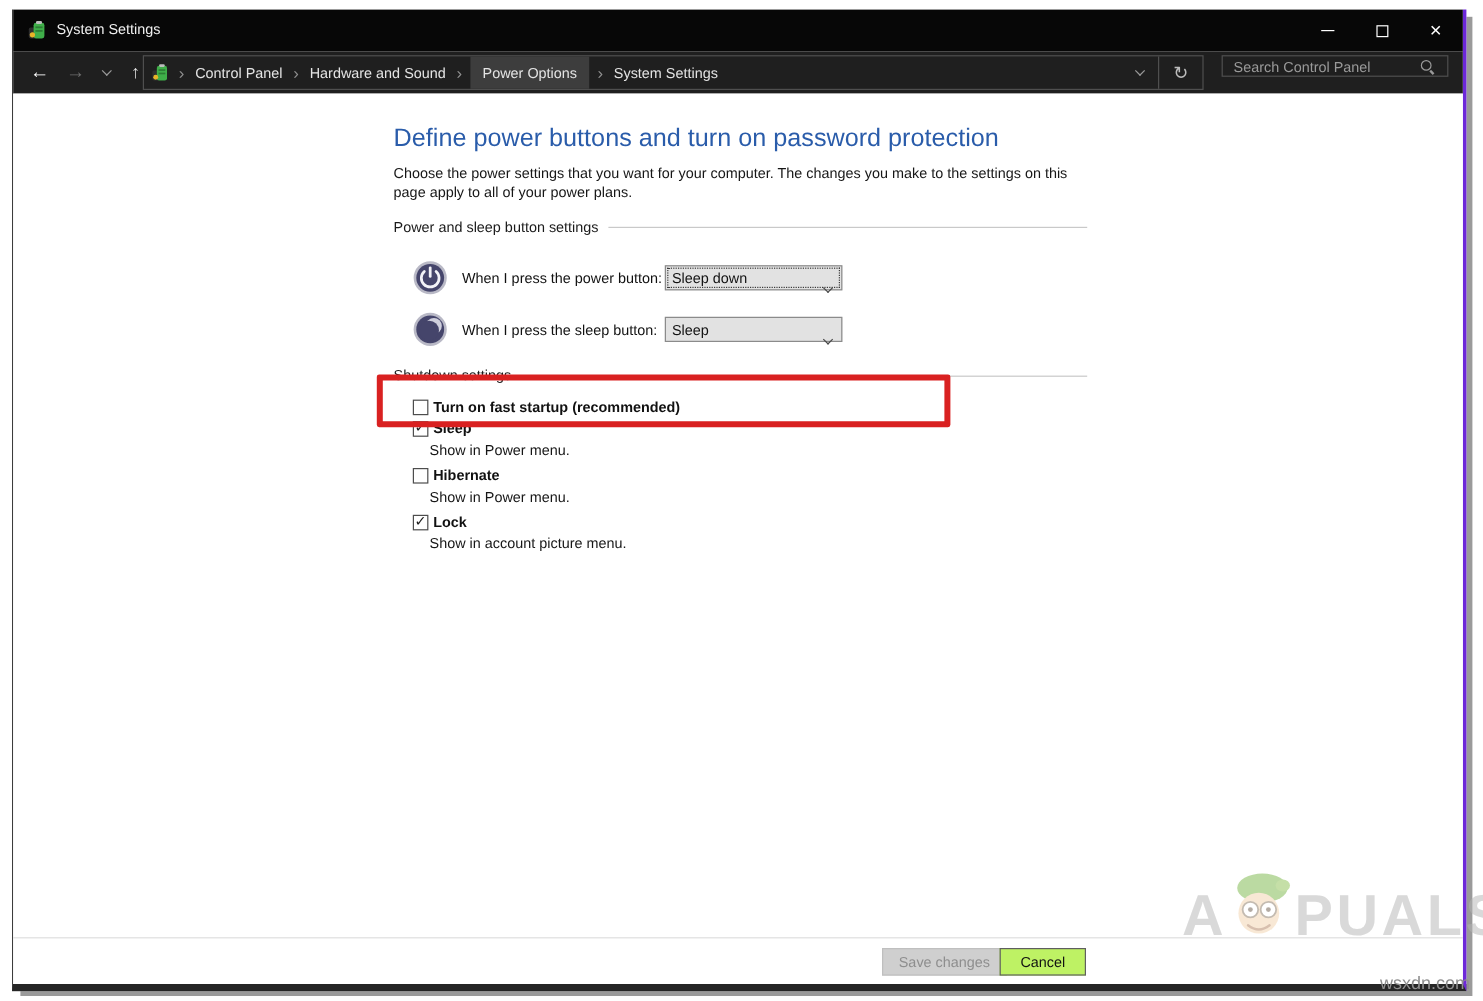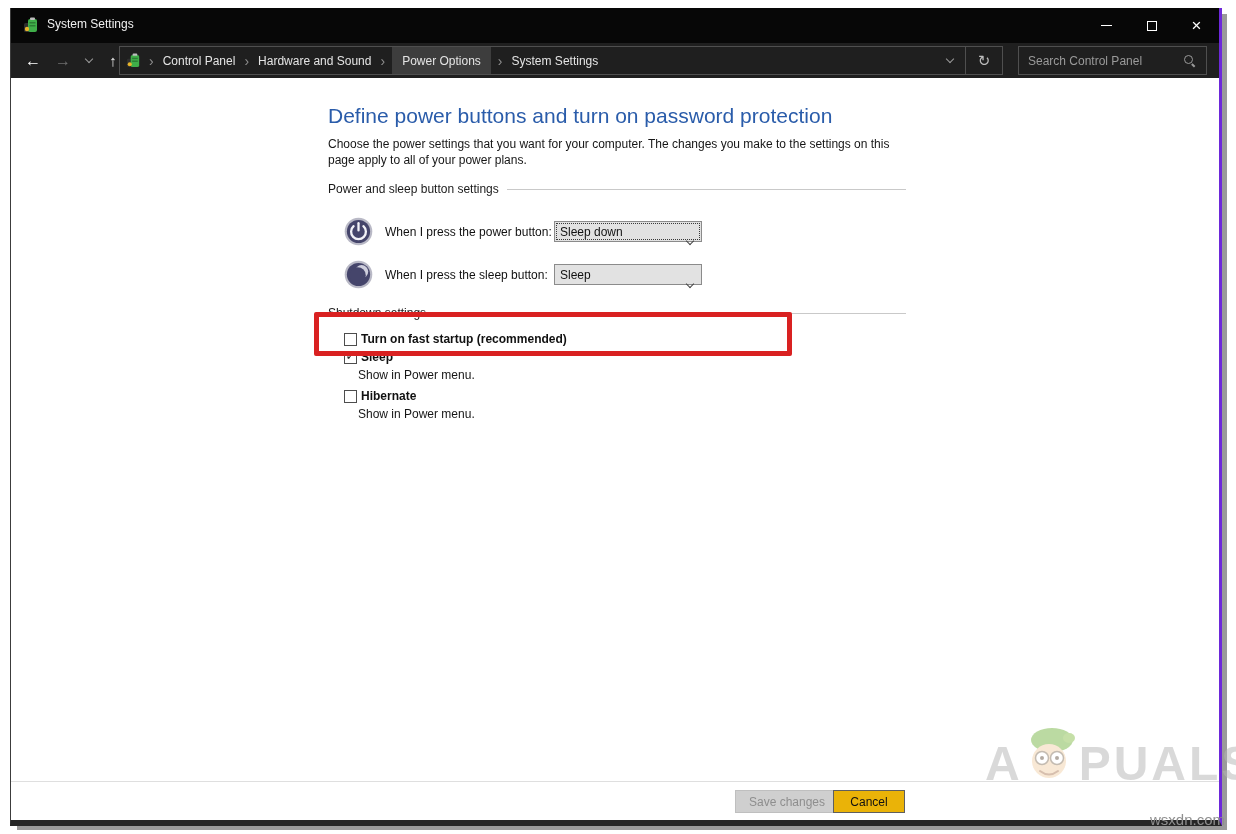--- a/index.html
+++ b/index.html
@@ -35,22 +35,22 @@
   .addressbar { position:absolute; left:108px; top:3px; width:884px; height:29px;
                 border:1px solid #4f4f4f; display:flex; align-items:center; color:#e4e4e4; font-size:12px; }
   .addr-icon { width:16px; height:16px; margin-left:6px; }
   .crumb-sep { color:#8f8f8f; font-size:14px; padding:0 7px; }
   .crumb { padding:0 2px; height:27px; display:flex; align-items:center; white-space:nowrap; }
   .crumb.active { background:#3d3d3d; padding:0 10px; }
   .addr-right { margin-left:auto; display:flex; align-items:center; height:27px; }
   .addr-chev { width:30px; display:flex; justify-content:center; }
   .addr-divider { width:1px; height:27px; background:#4f4f4f; }
   .refresh { width:36px; text-align:center; color:#bcbcbc; font-size:15px; }
-  .searchbox { position:absolute; left:1007px; top:3px; width:189px; height:29px;
-               border:1px solid #4f4f4f; display:flex; align-items:center; }
+  .searchbox { position:absolute; left:1007px; top:3px; width:189px; height:18px;
+               border:1px solid #4f4f4f; display:flex; align-items:flex-end; }
   .searchbox input { flex:1; background:transparent; border:none; outline:none;
                      color:#cfcfcf; font-size:12px; padding-left:9px;
                      font-family:"Liberation Sans",sans-serif; }
   .searchbox input::placeholder { color:#9a9a9a; opacity:1; }
   .mag { position:relative; width:14px; height:14px; margin-right:9px; }
   .mag::before { content:""; position:absolute; left:1px; top:1px; width:7px; height:7px;
                  border:1.5px solid #9a9a9a; border-radius:50%; }
   .mag::after  { content:""; position:absolute; left:9px; top:9px; width:4px; height:1.5px;
                  background:#9a9a9a; transform:rotate(45deg); transform-origin:left center; }
 
@@ -81,21 +81,21 @@
   .cb-desc { font-size:12px; margin:2px 0 3px 14px; height:16px; color:#161616; }
   .cb-desc a { color:#2f6fce; text-decoration:underline; cursor:pointer; }
 
   .redbox { position:absolute; left:303px; top:234px; width:478px; height:44px;
             border:5px solid #d92121; border-radius:2px; z-index:40; pointer-events:none; }
 
   .footer-line { position:absolute; left:0; right:0; top:703px; height:1px; background:#dfdfdf; }
   .btn { position:absolute; top:712px; height:23px; font-size:12px; display:flex;
          align-items:center; justify-content:center; }
   .btn-save { left:724px; width:104px; background:#cfcfcf; border:1px solid #bfbfbf; color:#8e8e8e; }
-  .btn-cancel { left:822px; width:72px; background:#eab308; border:1px solid #5f5f5f; color:#111; }
+  .btn-cancel { left:822px; width:72px; background:#bef264; border:1px solid #5f5f5f; color:#111; }
 
   
   .watermark { position:absolute; left:985px; top:740px; z-index:50; display:flex;
                align-items:center; opacity:0.5; pointer-events:none; }
   .wm-text { font-size:48px; font-weight:bold; color:#b5b5b5; letter-spacing:3px; line-height:48px; }
   .wm-mascot { width:52px; height:60px; margin:-14px 2px 0 2px; }
   .site-mark { position:absolute; left:1150px; top:811px; z-index:60; font-size:15px;
                color:#8f8f8f; pointer-events:none;text-align:right; }
 </style>
 </head>
@@ -221,20 +221,27 @@
             <span class="cb-label">Sleep</span>
           </div>
           <div class="cb-desc">Show in Power menu.</div>
         </div>
         <div>
           <div class="cb-row">
             <span class="cb"></span>
             <span class="cb-label">Hibernate</span>
           </div>
           <div class="cb-desc">Show in Power menu.</div>
+        </div>
+        <div>
+          <div class="cb-row">
+            <span class="cb checked"></span>
+            <span class="cb-label">Lock</span>
+          </div>
+          <div class="cb-desc">Show in account picture menu.</div>
         </div>
       </div>
     </div>
 
     <div class="redbox"></div>
 
     <div class="footer-line"></div>
     <div class="btn btn-save">Save changes</div>
     <div class="btn btn-cancel">Cancel</div>
   </div>

